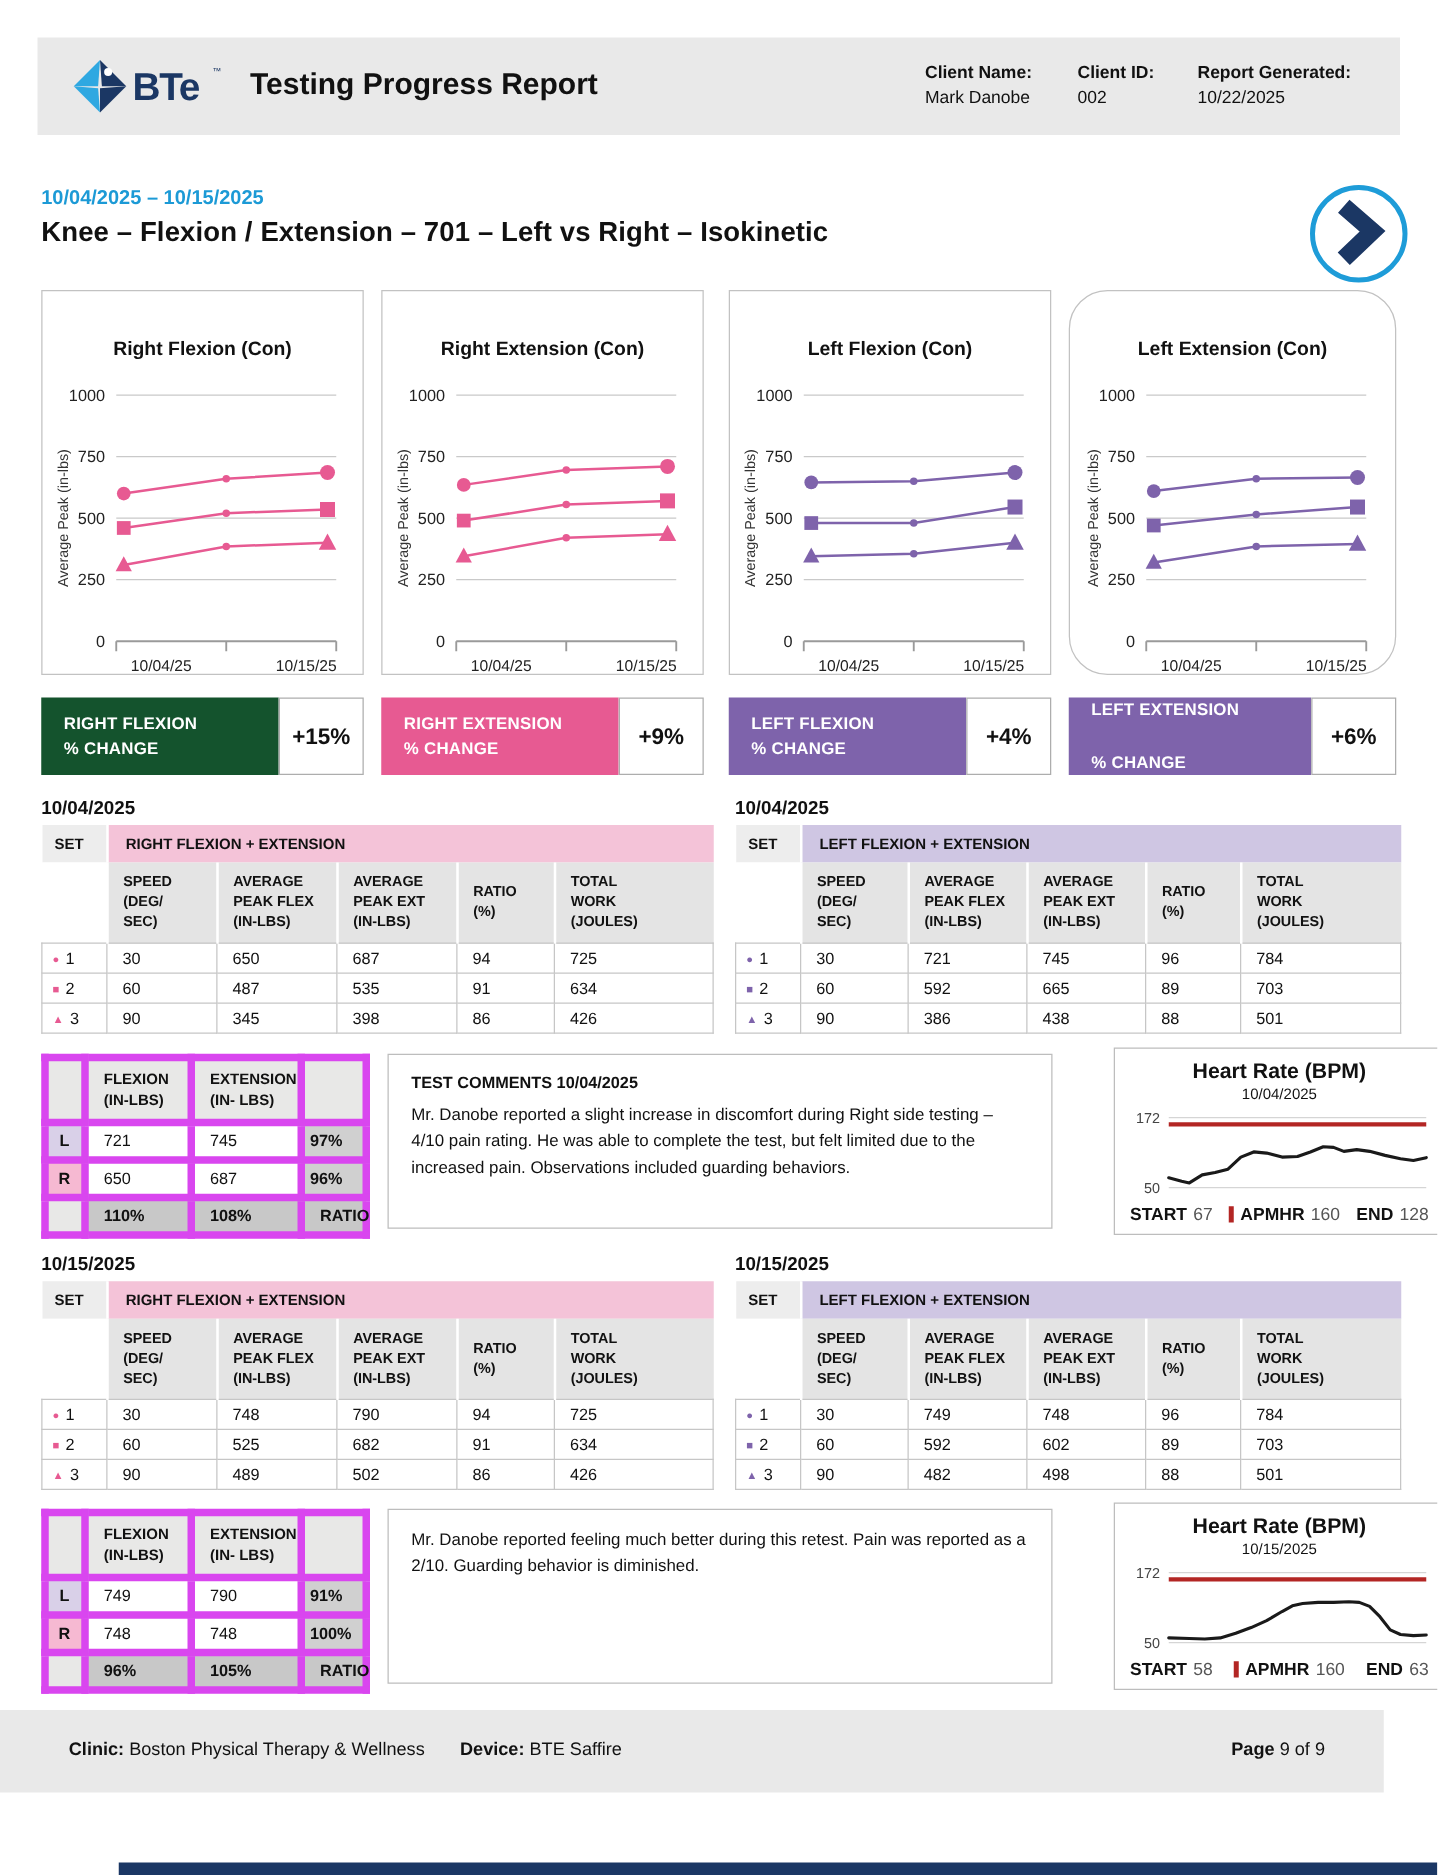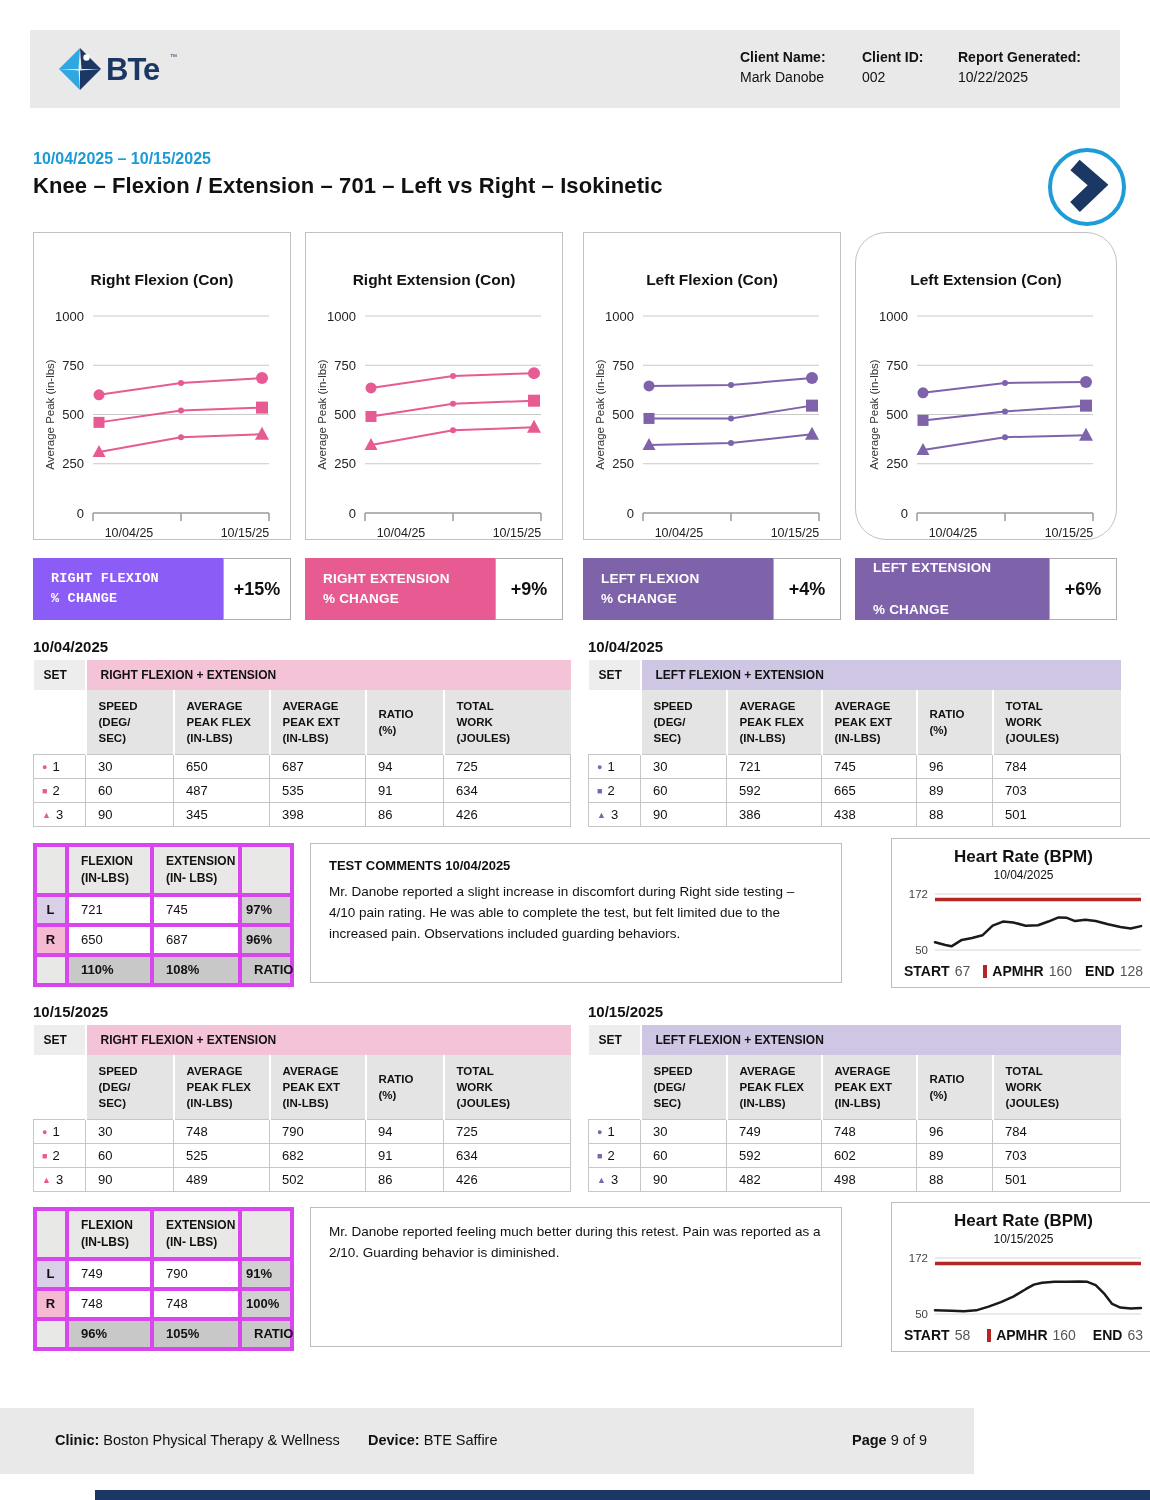--- a/index.html
+++ b/index.html
@@ -45,21 +45,21 @@
   .set-h{background:#EDEDED;font-weight:bold;font-size:12px;text-align:left;padding-left:10px;border-right:2px solid #fff;}
   .cols th{background:#E4E4E4;font-size:11.5px;font-weight:bold;text-align:left;vertical-align:middle;padding:8px 4px 8px 12px;white-space:pre-line;border-left:2px solid #fff;line-height:1.4;height:62px;}
   .cols th.corner{background:#fff;border-left:none;}
   .main-table td{border:1px solid #C6C6C6;padding-left:12px;height:24px;}
   .main-table td.set-c{font-size:13px;padding-left:8px;}
   .mk{font-size:9px;vertical-align:1px;margin-right:5px;}
   .pink .mk{color:#E75A92;} .purple .mk{color:#7E63AB;}
 
   
   .sum-table{position:absolute;border-collapse:collapse;font-size:13px;table-layout:fixed;}
-  .sum-table th,.sum-table td{border:4px solid #d946ef;box-sizing:border-box;}
+  .sum-table th,.sum-table td{border:6px solid #d946ef;box-sizing:border-box;}
   .sum-table th{background:#E8E8E7;font-size:12px;font-weight:bold;text-align:left;padding:6px 6px 6px 12px;white-space:pre-line;height:48px;vertical-align:middle;line-height:1.4;}
   .sum-table td{height:30px;padding-left:12px;}
   .sum-table .side{width:32px;text-align:center;font-weight:bold;padding-left:0;}
   .sideL{background:#D9D0E8;} .sideR{background:#F6B9D2;}
   .sum-table .pct{background:#D0D0D0;font-weight:bold;padding-left:4px;}
   .sum-table .botlab{background:#E8E8E7;}
   .sum-table .bot{background:#C8C8C8;font-weight:bold;}
 
   
   .comments{position:absolute;background:#fff;border:1px solid #BDBDBD;box-sizing:border-box;padding:14px 18px;}
@@ -72,21 +72,21 @@
   .hr-box .d{text-align:center;font-size:12px;margin-top:1px;}
   .hr-box .plot svg{display:block;margin:4px auto 0;}
   .hr-stats{display:flex;justify-content:space-between;align-items:center;padding:0 12px;margin-top:3px;font-size:14px;}
   .hr-stats .grp{display:flex;align-items:center;}
   .hr-stats b{font-weight:bold;}
   .hr-stats .n{color:#555;margin-left:5px;}
   .redbar{display:inline-block;width:4px;height:13px;background:#B32624;margin-right:5px;}
   .hrlab{font-size:11.5px;fill:#444;}
 
   
-  .footer{position:absolute;left:0;top:1408px;width:974px;height:66px;background:#E9E9E9;font-size:14.5px;}
+  .footer{position:absolute;left:0;top:1368px;width:1086px;height:66px;background:#E9E9E9;font-size:14.5px;padding-left:21px;}
   .footer .item{position:absolute;top:24px;}
   .f1{left:55px;} .f2{left:368px;} .f3{right:47px;}
   .footer .lab{font-weight:bold;}
   .bottombar{position:absolute;left:95px;top:1490px;width:1055px;height:10px;background:#1B3764;}
 </style>
 </head>
 <body>
 
 <div class="page">
 
@@ -95,20 +95,21 @@
       <svg width="130" height="44" viewBox="0 0 130 44">
         <path d="M22 1 L43 22 L23.5 22 Z" fill="#1B3764"></path>
         <path d="M43 22 L22 43 L22 23.5 Z" fill="#1B3764"></path>
         <path d="M22 1 L1 22 L20.5 22 Z" fill="#2FA8E1"></path>
         <path d="M1 22 L22 43 L20.5 23.5 Z" fill="#2FA8E1"></path>
         <circle cx="28.5" cy="10.5" r="3.2" fill="#ffffff"></circle>
         <text x="48" y="33" font-size="31" font-weight="bold" fill="#1B3764" letter-spacing="-1">BTe</text>
         <text x="112" y="12" font-size="7" fill="#1B3764">™</text>
       </svg>
     </div>
+    <div class="report-title">Testing Progress Report</div>
     <div class="cinfo ci1">
       <div class="lab">Client Name:</div>
       <div>Mark Danobe</div>
     </div>
     <div class="cinfo ci2">
       <div class="lab">Client ID:</div>
       <div>002</div>
     </div>
     <div class="cinfo ci3">
       <div class="lab">Report Generated:</div>
@@ -260,21 +261,21 @@
           <rect x="215" y="108.63499999999999" width="12" height="12" fill="#7E63AB"></rect>
           <polyline points="58,158.96 140,146.155 221,144.185" fill="none" stroke="#7E63AB" stroke-width="2"></polyline>
           <path d="M 58 151.96 L 64.5 163.96 L 51.5 163.96 Z" fill="#7E63AB"></path>
           <circle cx="140" cy="146.155" r="3" fill="#7E63AB"></circle>
           <path d="M 221 136.685 L 228 149.685 L 214 149.685 Z" fill="#7E63AB"></path>
         </svg>
       </div>
   </div>
 
   <div class="banner bn0">
-    <div class="lab" style="background: #8b5cf6; font-family: Liberation Mono, monospace;">
+    <div class="lab" style="background: #14532d;">
       <span>RIGHT FLEXION</span>
       <span>% CHANGE</span>
     </div>
     <div class="val">+15%</div>
   </div>
   <div class="banner bn1">
     <div class="lab" style="background: rgb(231, 90, 146);">
       <span>RIGHT EXTENSION</span>
       <span>% CHANGE</span>
     </div>

